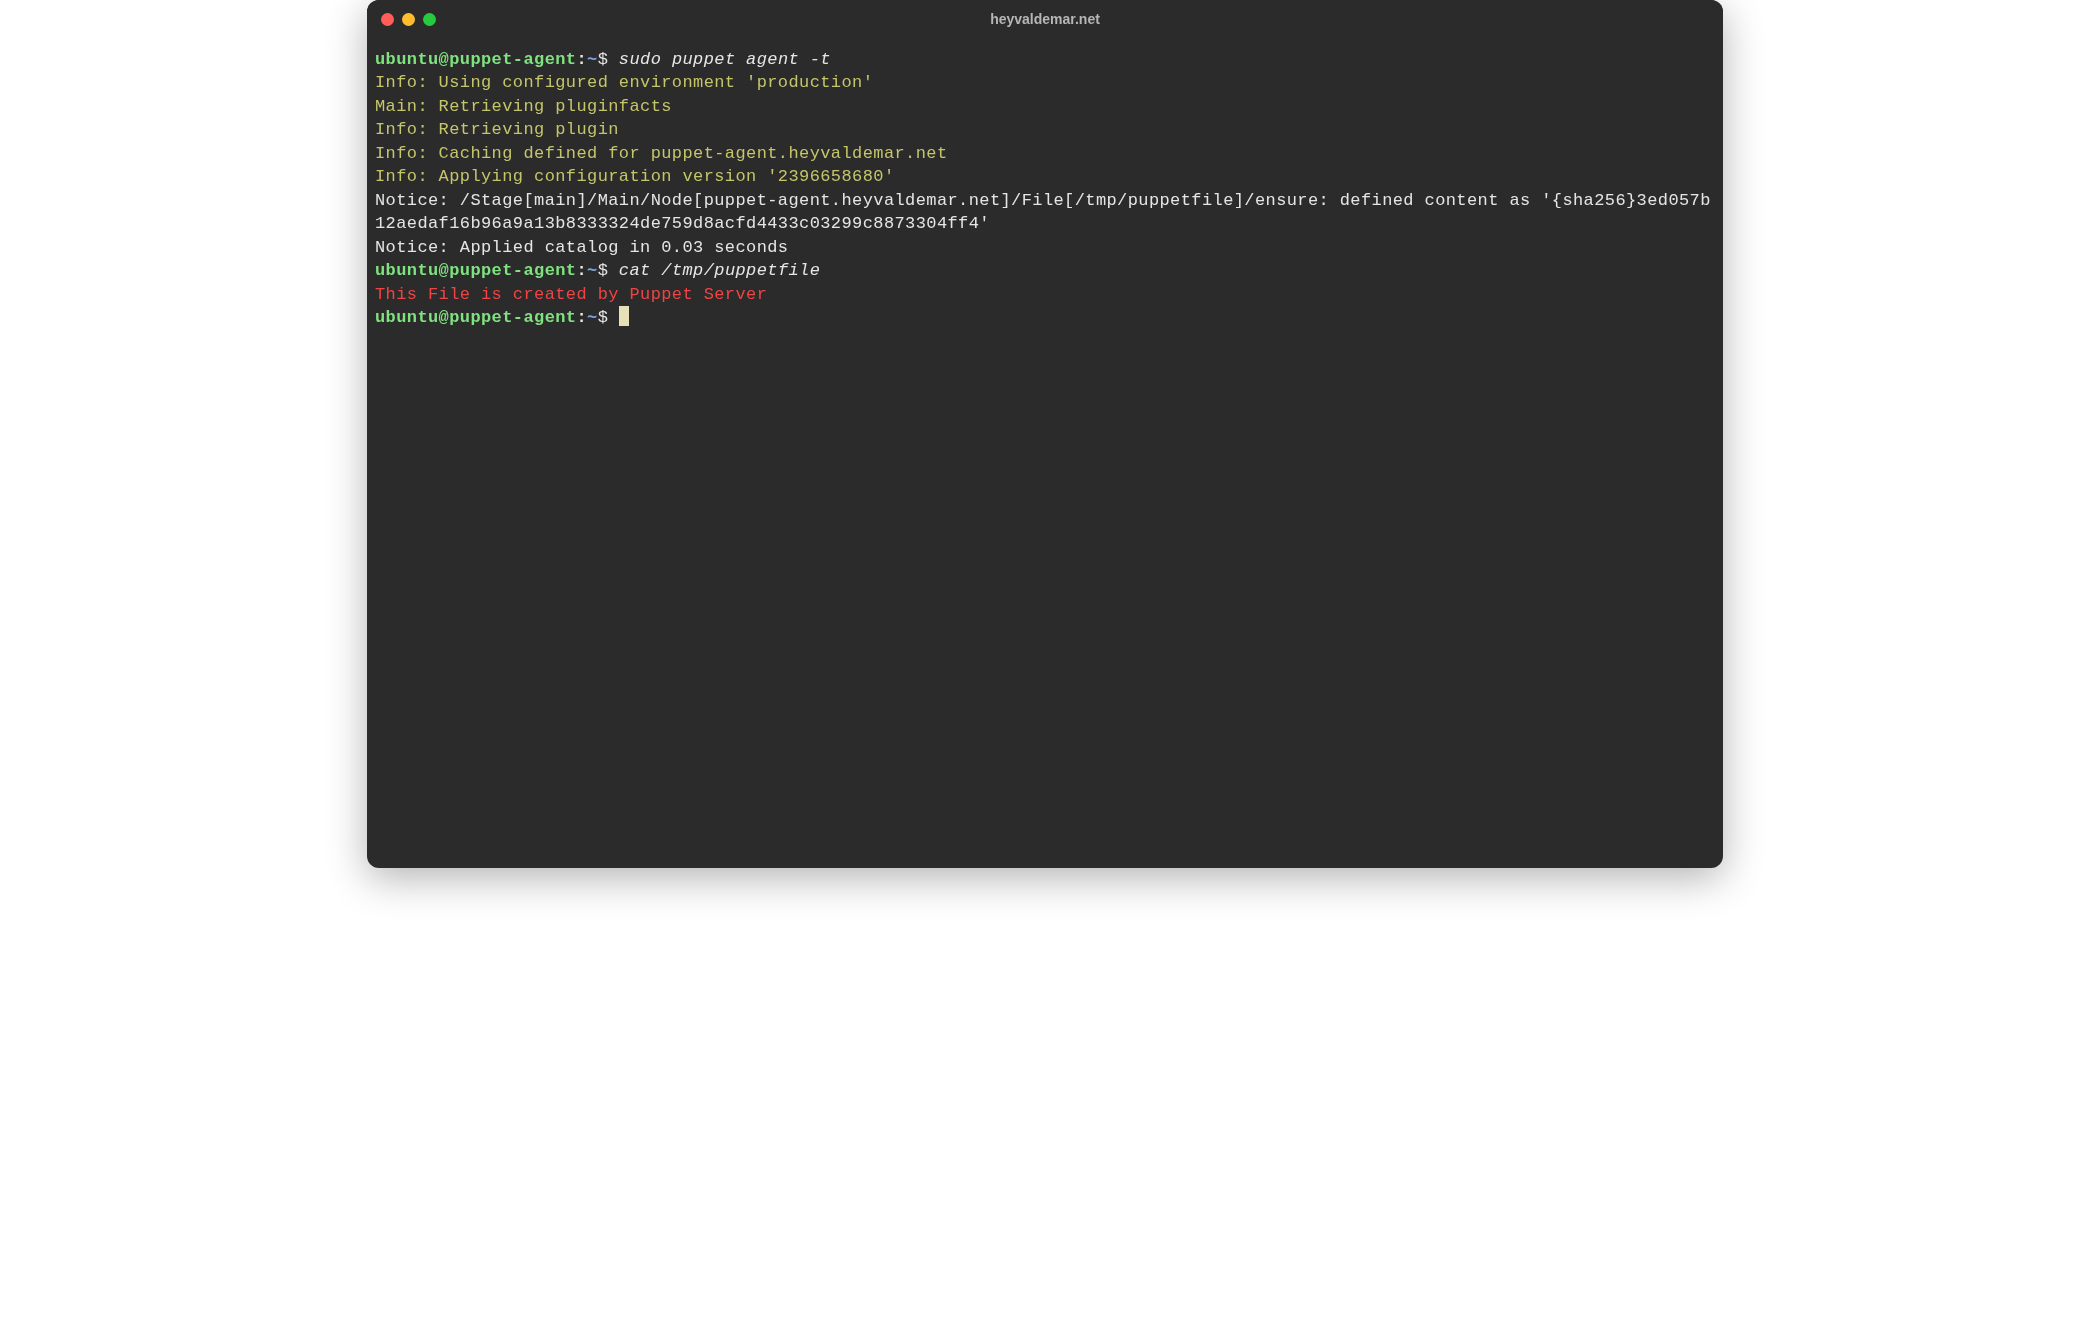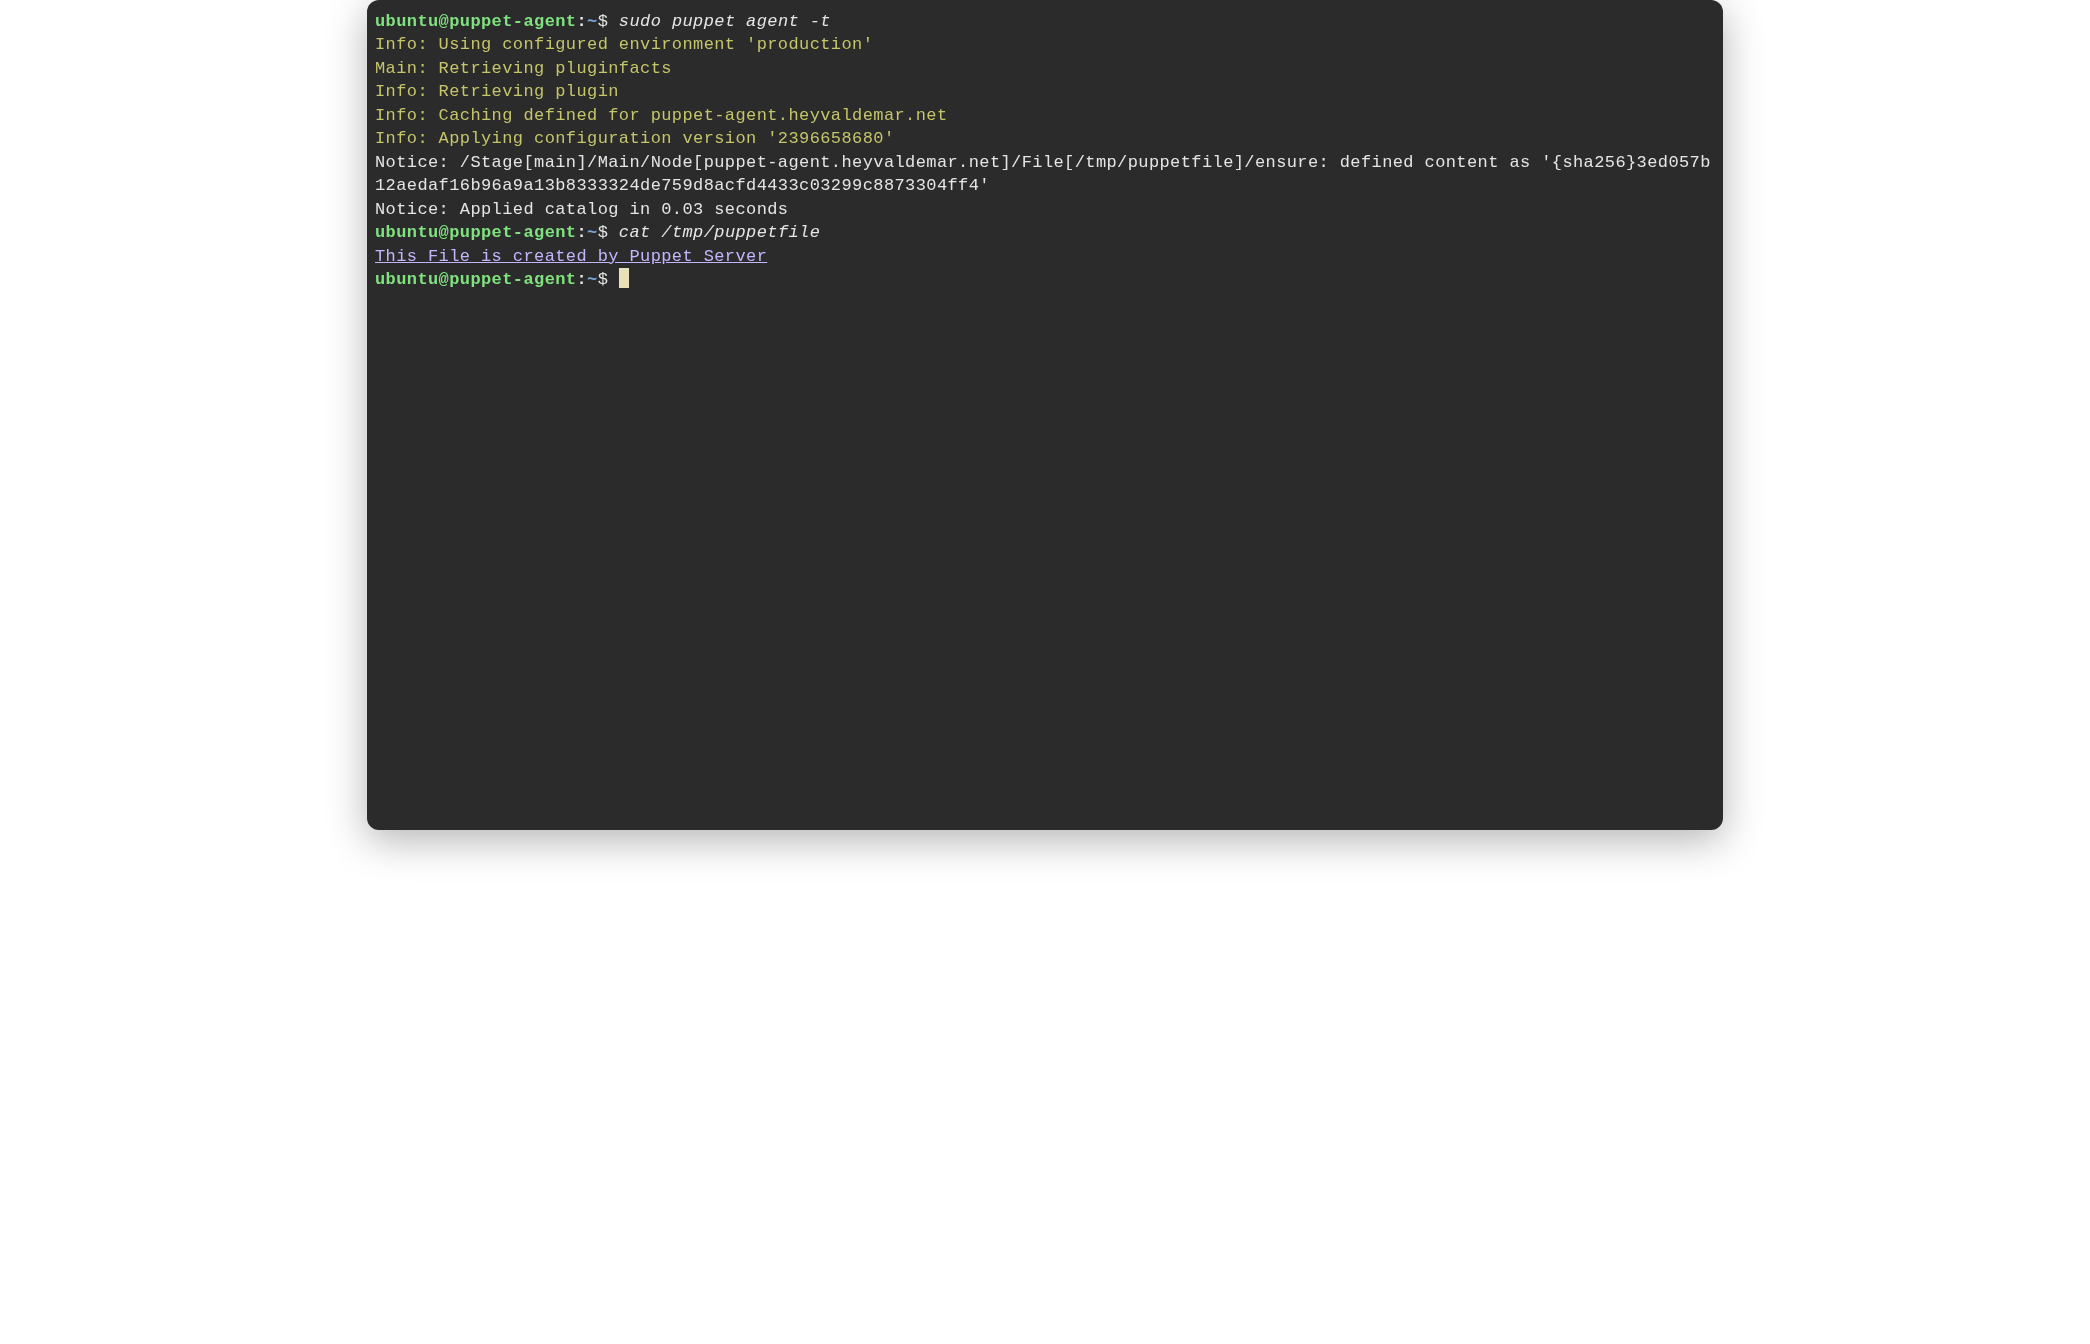--- a/index.html
+++ b/index.html
@@ -72,35 +72,43 @@
       letter-spacing: 0.4px;
     }
 
     .prompt-user { color: #7fe27f; font-weight: bold; }
     .prompt-colon { color: #e6e6e6; font-weight: bold; }
     .prompt-path { color: #7aa6da; font-weight: bold; }
     .prompt-dollar { color: #e6e6e6; }
     .cmd { color: #e6e6e6; font-style: italic; }
     .info { color: #c5c56a; }
     .notice { color: #e5e5e5; }
-    .output { color: #c4b5fd; text-decoration: underline; }
+    .output { color: #ef4444; }
 
     .cursor {
       display: inline-block;
       width: 10px;
       height: 20px;
       background: #e8e0b8;
       vertical-align: text-bottom;
       margin-bottom: 1px;
     }
   </style>
 </head>
 <body>
 
 <div class="terminal-window">
+  <div class="titlebar">
+    <div class="traffic-lights">
+      <div class="traffic-light light-red"></div>
+      <div class="traffic-light light-yellow"></div>
+      <div class="traffic-light light-green"></div>
+    </div>
+    <div class="window-title">heyvaldemar.net</div>
+  </div>
 
   <div class="terminal-body"><span><span class="prompt-user">ubuntu@puppet-agent</span><span class="prompt-colon">:</span><span class="prompt-path">~</span><span class="prompt-dollar">$</span><span class="cmd"> sudo puppet agent -t</span></span>
 <span class="info">Info: Using configured environment 'production'</span>
 <span class="info">Main: Retrieving pluginfacts</span>
 <span class="info">Info: Retrieving plugin</span>
 <span class="info">Info: Caching defined for puppet-agent.heyvaldemar.net</span>
 <span class="info">Info: Applying configuration version '2396658680'</span>
 <span class="notice">Notice: /Stage[main]/Main/Node[puppet-agent.heyvaldemar.net]/File[/tmp/puppetfile]/ensure: defined content as '{sha256}3ed057b12aedaf16b96a9a13b8333324de759d8acfd4433c03299c8873304ff4'</span>
 <span class="notice">Notice: Applied catalog in 0.03 seconds</span>
 <span><span class="prompt-user">ubuntu@puppet-agent</span><span class="prompt-colon">:</span><span class="prompt-path">~</span><span class="prompt-dollar">$</span><span class="cmd"> cat /tmp/puppetfile</span></span>

